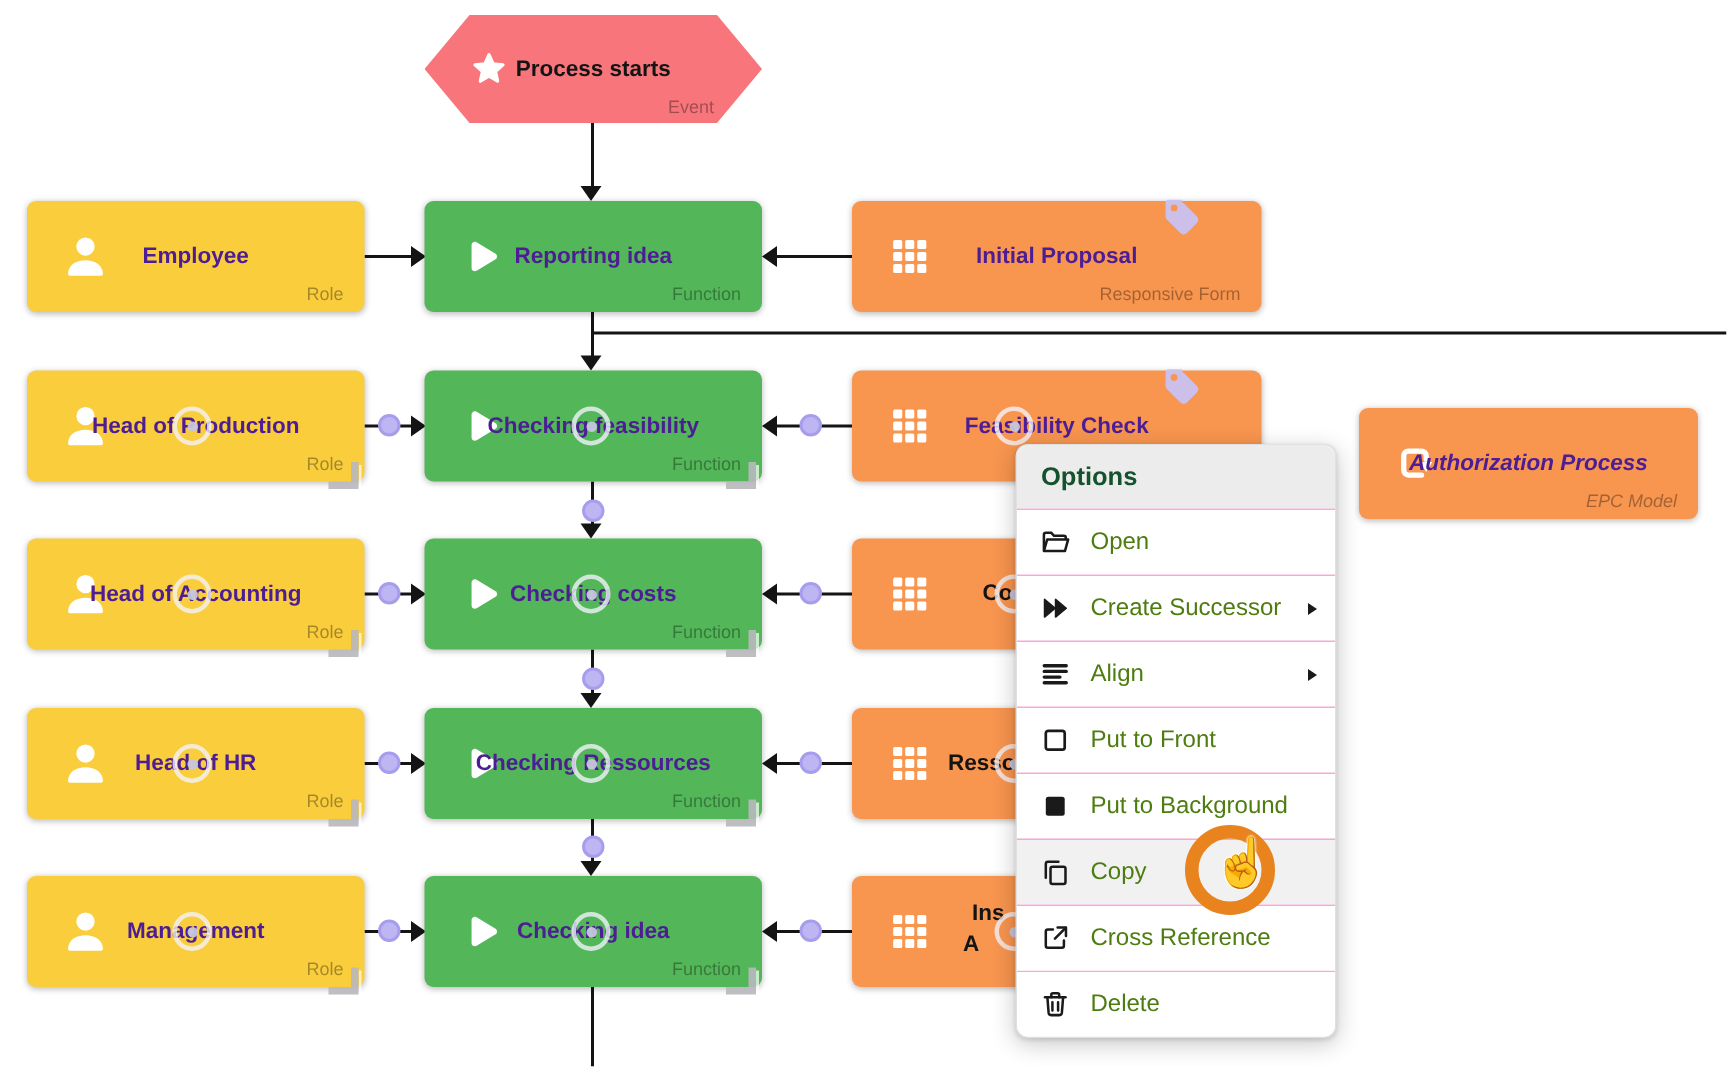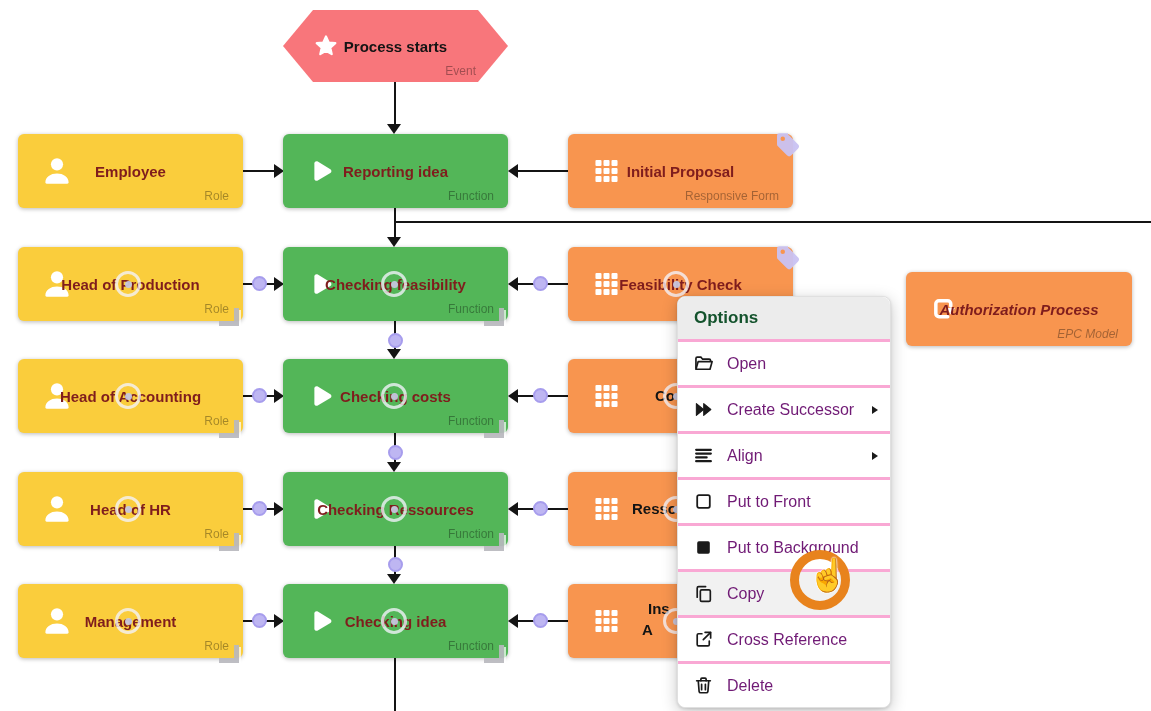--- a/index.html
+++ b/index.html
@@ -8,25 +8,25 @@
     background:#fff;font-family:"Liberation Sans",sans-serif;
     -webkit-font-smoothing:antialiased;
   }
   
   .node{
     position:absolute;width:225px;height:74px;border-radius:6px;
     box-shadow:0 1px 4px rgba(0,0,0,.28);
   }
   .node.role{background:#FACD3C;}
   .node.func{background:#53B658;}
-  .node.artifact{background:#F8954F;}
+  .node.artifact{background:#F8954F;padding-left:48px;}
   .node.model{background:#F8954F;width:226px;}
   .node .title{
     position:absolute;left:0;right:0;top:50%;transform:translateY(-50%);
-    text-align:center;font-weight:700;font-size:15px;color:#7f1d1d;
+    text-align:center;font-weight:700;font-size:15px;color:#4c1d95;
   }
   .node .frag{position:absolute;font-weight:700;font-size:15px;color:#141414;}
   .node .type{
     position:absolute;right:14px;bottom:5px;font-size:12px;color:rgba(0,0,0,.34);font-weight:400;
   }
   .node .licon{position:absolute;left:22px;top:50%;transform:translateY(-50%);line-height:0;}
   
   .hex{
     position:absolute;left:283px;top:10px;width:225px;height:72px;background:#F8767B;
     clip-path:polygon(30px 0,195px 0,100% 50%,195px 100%,30px 100%,0 50%);
@@ -55,21 +55,21 @@
     position:absolute;left:677px;top:296px;width:212px;z-index:50;background:#fff;
     border-radius:8px;border:1px solid #e0e0e0;
     box-shadow:0 4px 16px rgba(0,0,0,.22),0 1px 3px rgba(0,0,0,.12);
   }
   .menu-header{
     height:42px;background:#ECECEC;border-radius:8px 8px 0 0;
     display:flex;align-items:center;padding:0 16px;font-size:17px;font-weight:700;color:#14532d;
   }
   .menu-item{
     height:43px;display:flex;align-items:center;padding:0 12px 0 15px;gap:13px;
-    font-size:16px;color:#701a75;border-top:3px solid #f9a8d4;cursor:pointer;background:#fff;
+    font-size:16px;color:#4d7c0f;border-top:1px solid #f9a8d4;cursor:pointer;background:#fff;
   }
   .menu-item.hover{background:#F1F1F1;}
   .menu-item:last-child{border-radius:0 0 8px 8px;}
   .menu-item .mi{width:21px;height:21px;flex:0 0 21px;line-height:0;}
   .menu-item .mlabel{flex:1;}
   .chev{width:0;height:0;border-top:4.5px solid transparent;border-bottom:4.5px solid transparent;border-left:6px solid #1a1a1a;}
   
   .ring{
     position:absolute;left:790px;top:550px;width:60px;height:60px;border-radius:50%;
     border:9px solid #E8831D;box-sizing:border-box;z-index:60;background:transparent;

